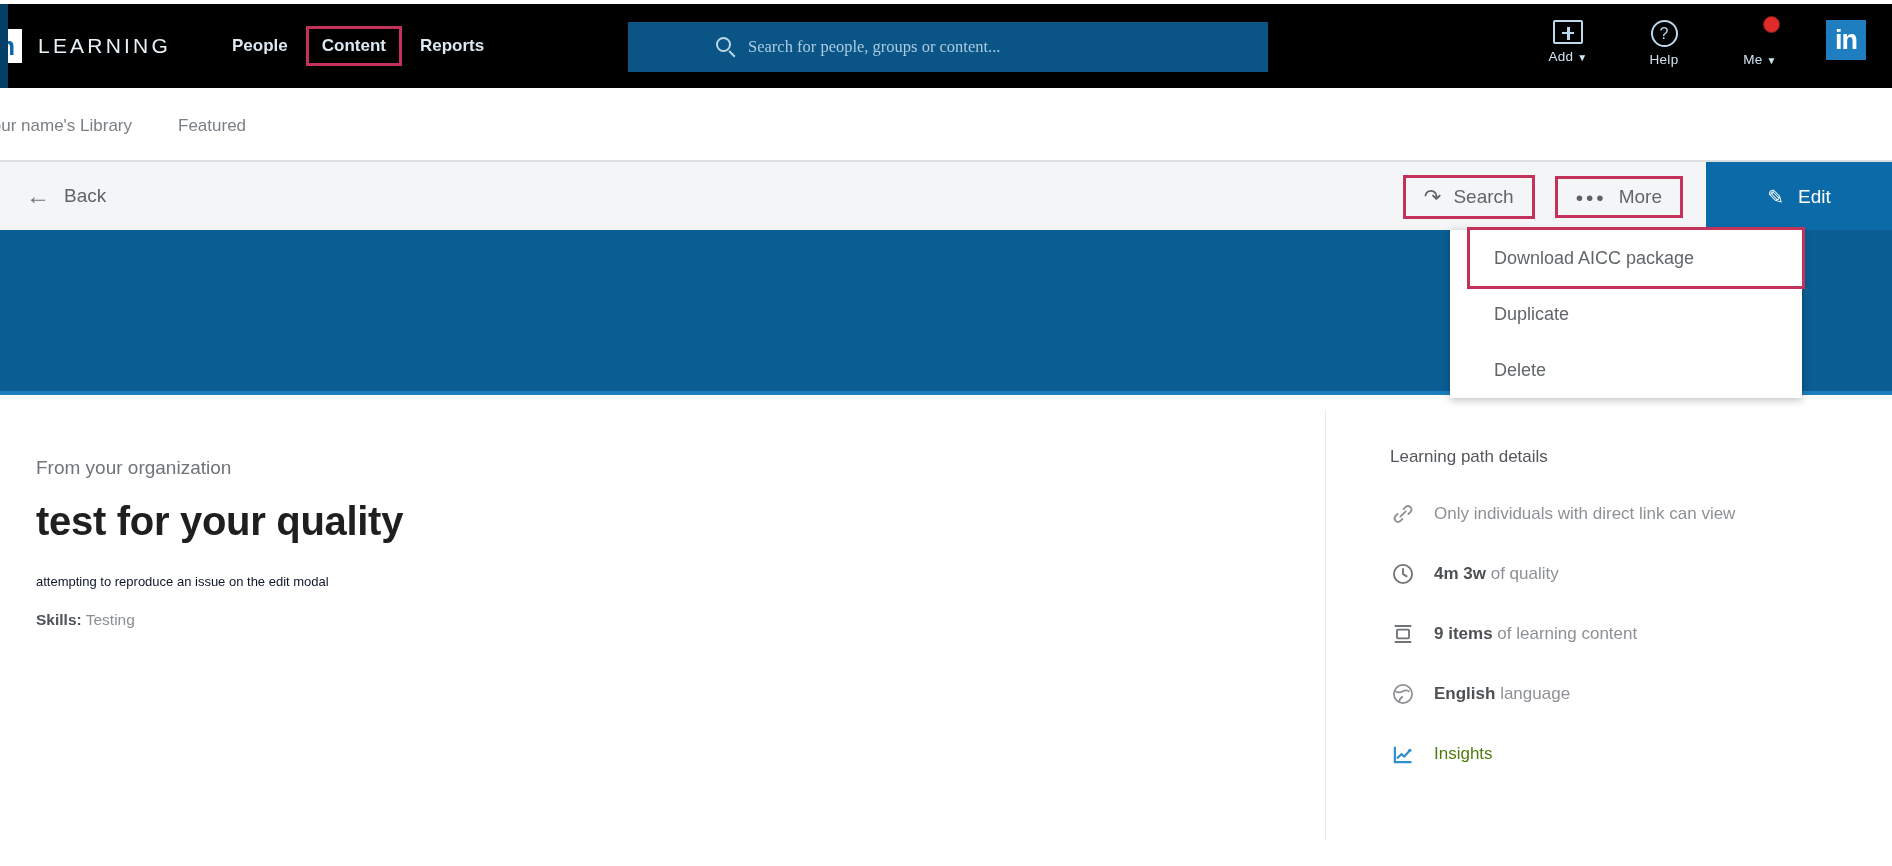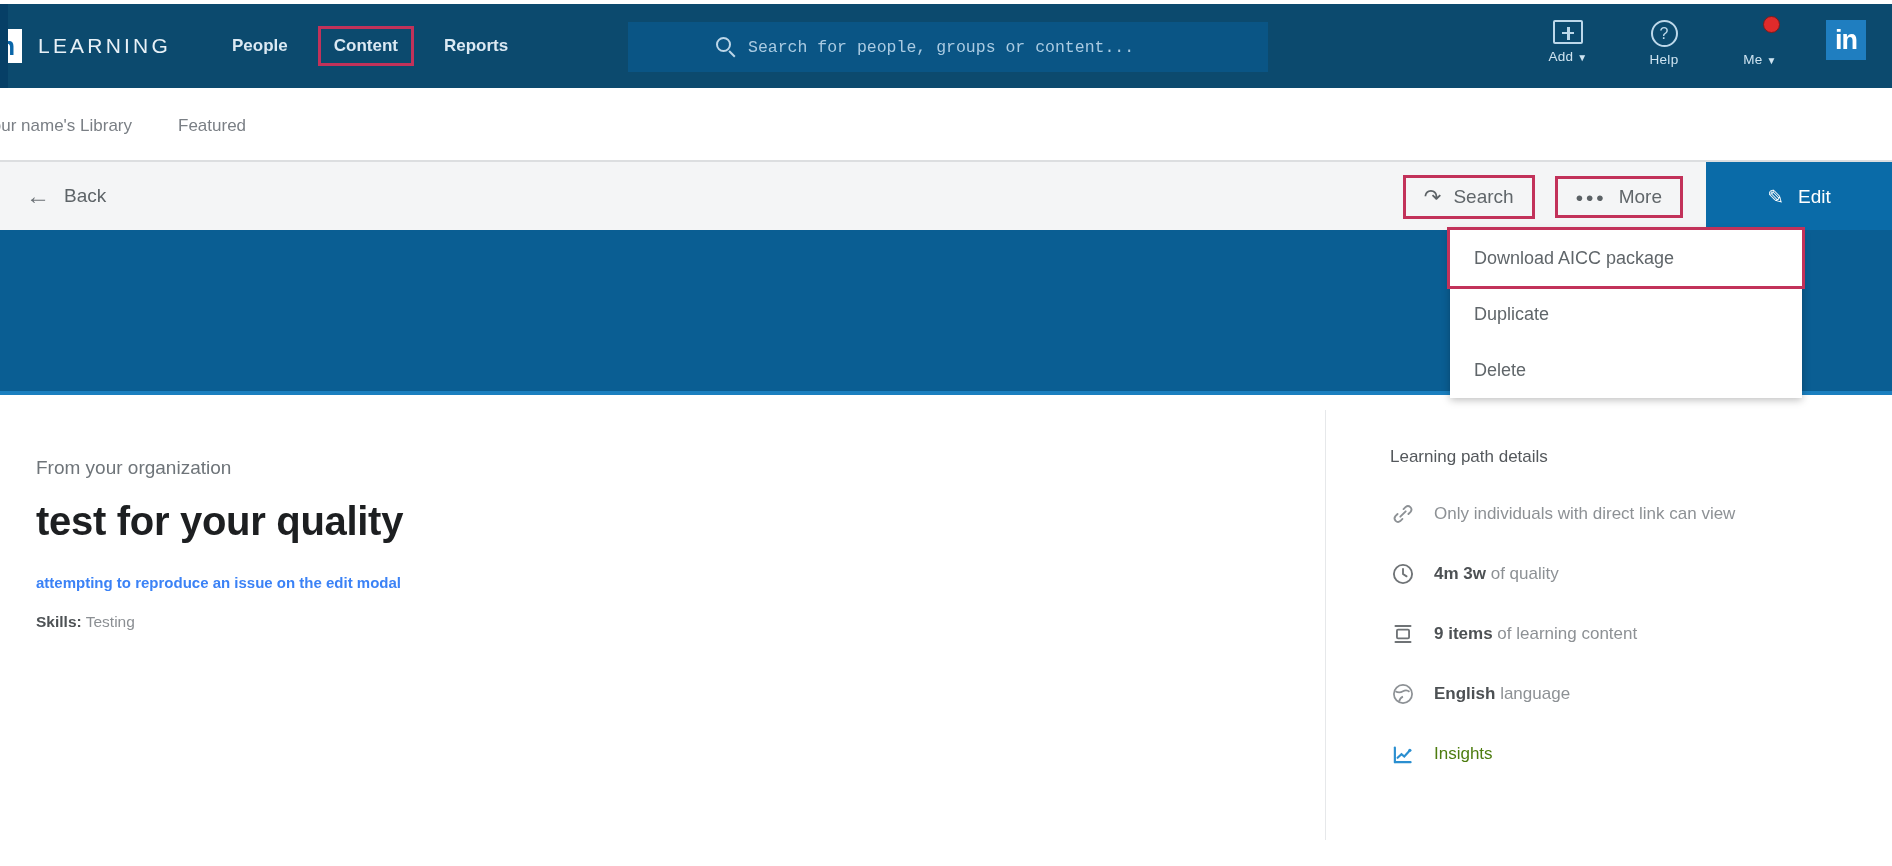--- a/index.html
+++ b/index.html
@@ -7,35 +7,35 @@
     width: 1892px; height: 866px;
     background: #ffffff;
     font-family: "Liberation Sans", sans-serif;
     overflow: hidden;
   }
   .page { position: relative; width: 1892px; height: 866px; background: #ffffff; }
 
   
   .topnav {
     position: absolute; left: 0; top: 4px; width: 1892px; height: 84px;
-    background: #0c4a6e;
+    background: #000000;
     display: flex; align-items: center;
   }
   .topnav-dark-left { position:absolute; left:0; top:0; width:8px; height:84px; background:#063f66; }
   .brand { display: flex; align-items: center; margin-left: -14px; }
   .in-logo {
     width: 36px; height: 34px; background: #ffffff; color: #0a66a8;
     font-weight: bold; font-size: 25px; line-height: 34px; text-align: center;
     font-family: "Liberation Sans", sans-serif; letter-spacing: -1px;
   }
   .brand-word {
     color: #e8f1f7; font-size: 21px; letter-spacing: 3.2px; margin-left: 16px;
     font-family: "Liberation Sans", sans-serif;
   }
-  .navlinks { display: flex; align-items: center; margin-left: 48px; gap: 20px; }
+  .navlinks { display: flex; align-items: center; margin-left: 48px; gap: 8px; }
   .navlink {
     color: #dbe9f3; font-size: 17px; font-weight: bold; padding: 7px 13px;
     white-space: nowrap;
   }
   .navlink.boxed { outline: 3px solid #c2325a; outline-offset: 0px; }
 
   .searchwrap {
     position: absolute; left: 628px; top: 18px; width: 640px; height: 50px;
     background: #0a5585; display: flex; align-items: center; padding-left: 88px;
   }
@@ -44,21 +44,21 @@
     position: absolute; left: 0; top: 0; width: 15px; height: 15px;
     border: 2.4px solid #bcd6e8; border-radius: 50%;
   }
   .search-icon .stem {
     position: absolute; left: 13px; top: 13px; width: 8px; height: 2.4px;
     background: #bcd6e8; transform: rotate(45deg); transform-origin: left center;
   }
   .search-input {
     background: transparent; border: none; outline: none; margin-left: 12px;
     color: #b9d3e6; font-size: 16.5px; width: 470px;
-    font-family: Liberation Mono, monospace;
+    font-family: Liberation Serif, serif;
   }
   .search-input::placeholder { color: #aacbe2; opacity: 1; }
 
   .rightnav {
     position: absolute; right: 0px; top: 10px; height: 70px;
     display: flex; align-items: flex-start; gap: 0px;
   }
   .navbtn {
     width: 96px; display: flex; flex-direction: column; align-items: center;
     color: #cfe4f1; padding-top: 6px;
@@ -134,37 +134,37 @@
   
   .hero {
     position: absolute; left: 0; top: 230px; width: 1892px; height: 165px;
     background: #0a5e93;
   }
   .hero-bottom-line { position:absolute; left:0; bottom:0; width:1892px; height:4px; background:#1b7fbf; }
 
   
   .menu {
     position: absolute; left: 1450px; top: 230px; width: 352px;
-    background: #ffffff; box-shadow: 0 2px 8px rgba(0,0,0,.26); z-index: 30;
+    background: #ffffff; box-shadow: 0 2px 8px rgba(0,0,0,.26); z-index: 30; padding-left: 20px;
   }
   .menuitem {
     height: 56px; display: flex; align-items: center; padding-left: 24px;
     color: #60666a; font-size: 18px;
   }
   .menuitem.boxed { outline: 3px solid #c2325a; }
 
   
   .content { position: absolute; left: 0; top: 405px; width: 1500px; height: 471px; background:#fff; }
   .maincol { position: absolute; left: 36px; top: 52px; width: 1050px; }
   .eyebrow { color: #6e7479; font-size: 19px; }
   .title {
     color: #1d1f21; font-size: 40px; font-weight: bold; margin-top: 20px;
     letter-spacing: -.3px;
   }
-  .desc { color: #3b82f6; font-size: 15px; margin-top: 30px; font-weight: bold; }
+  .desc { color: #0f172a; font-size: 13px; margin-top: 30px; }
   .skills { margin-top: 22px; font-size: 15.5px; color: #8b8f93; }
   .skills b { color: #4e5255; }
 
   .sidecol {
     position: absolute; left: 1390px; top: 42px; width: 470px;
     border-left: 1px solid #e4e6e8; padding-left: 0px;
   }
   .side-divider {
     position: absolute; left: 1325px; top: 400px; width: 1px; height: 430px;
     background: #e6e8ea;

